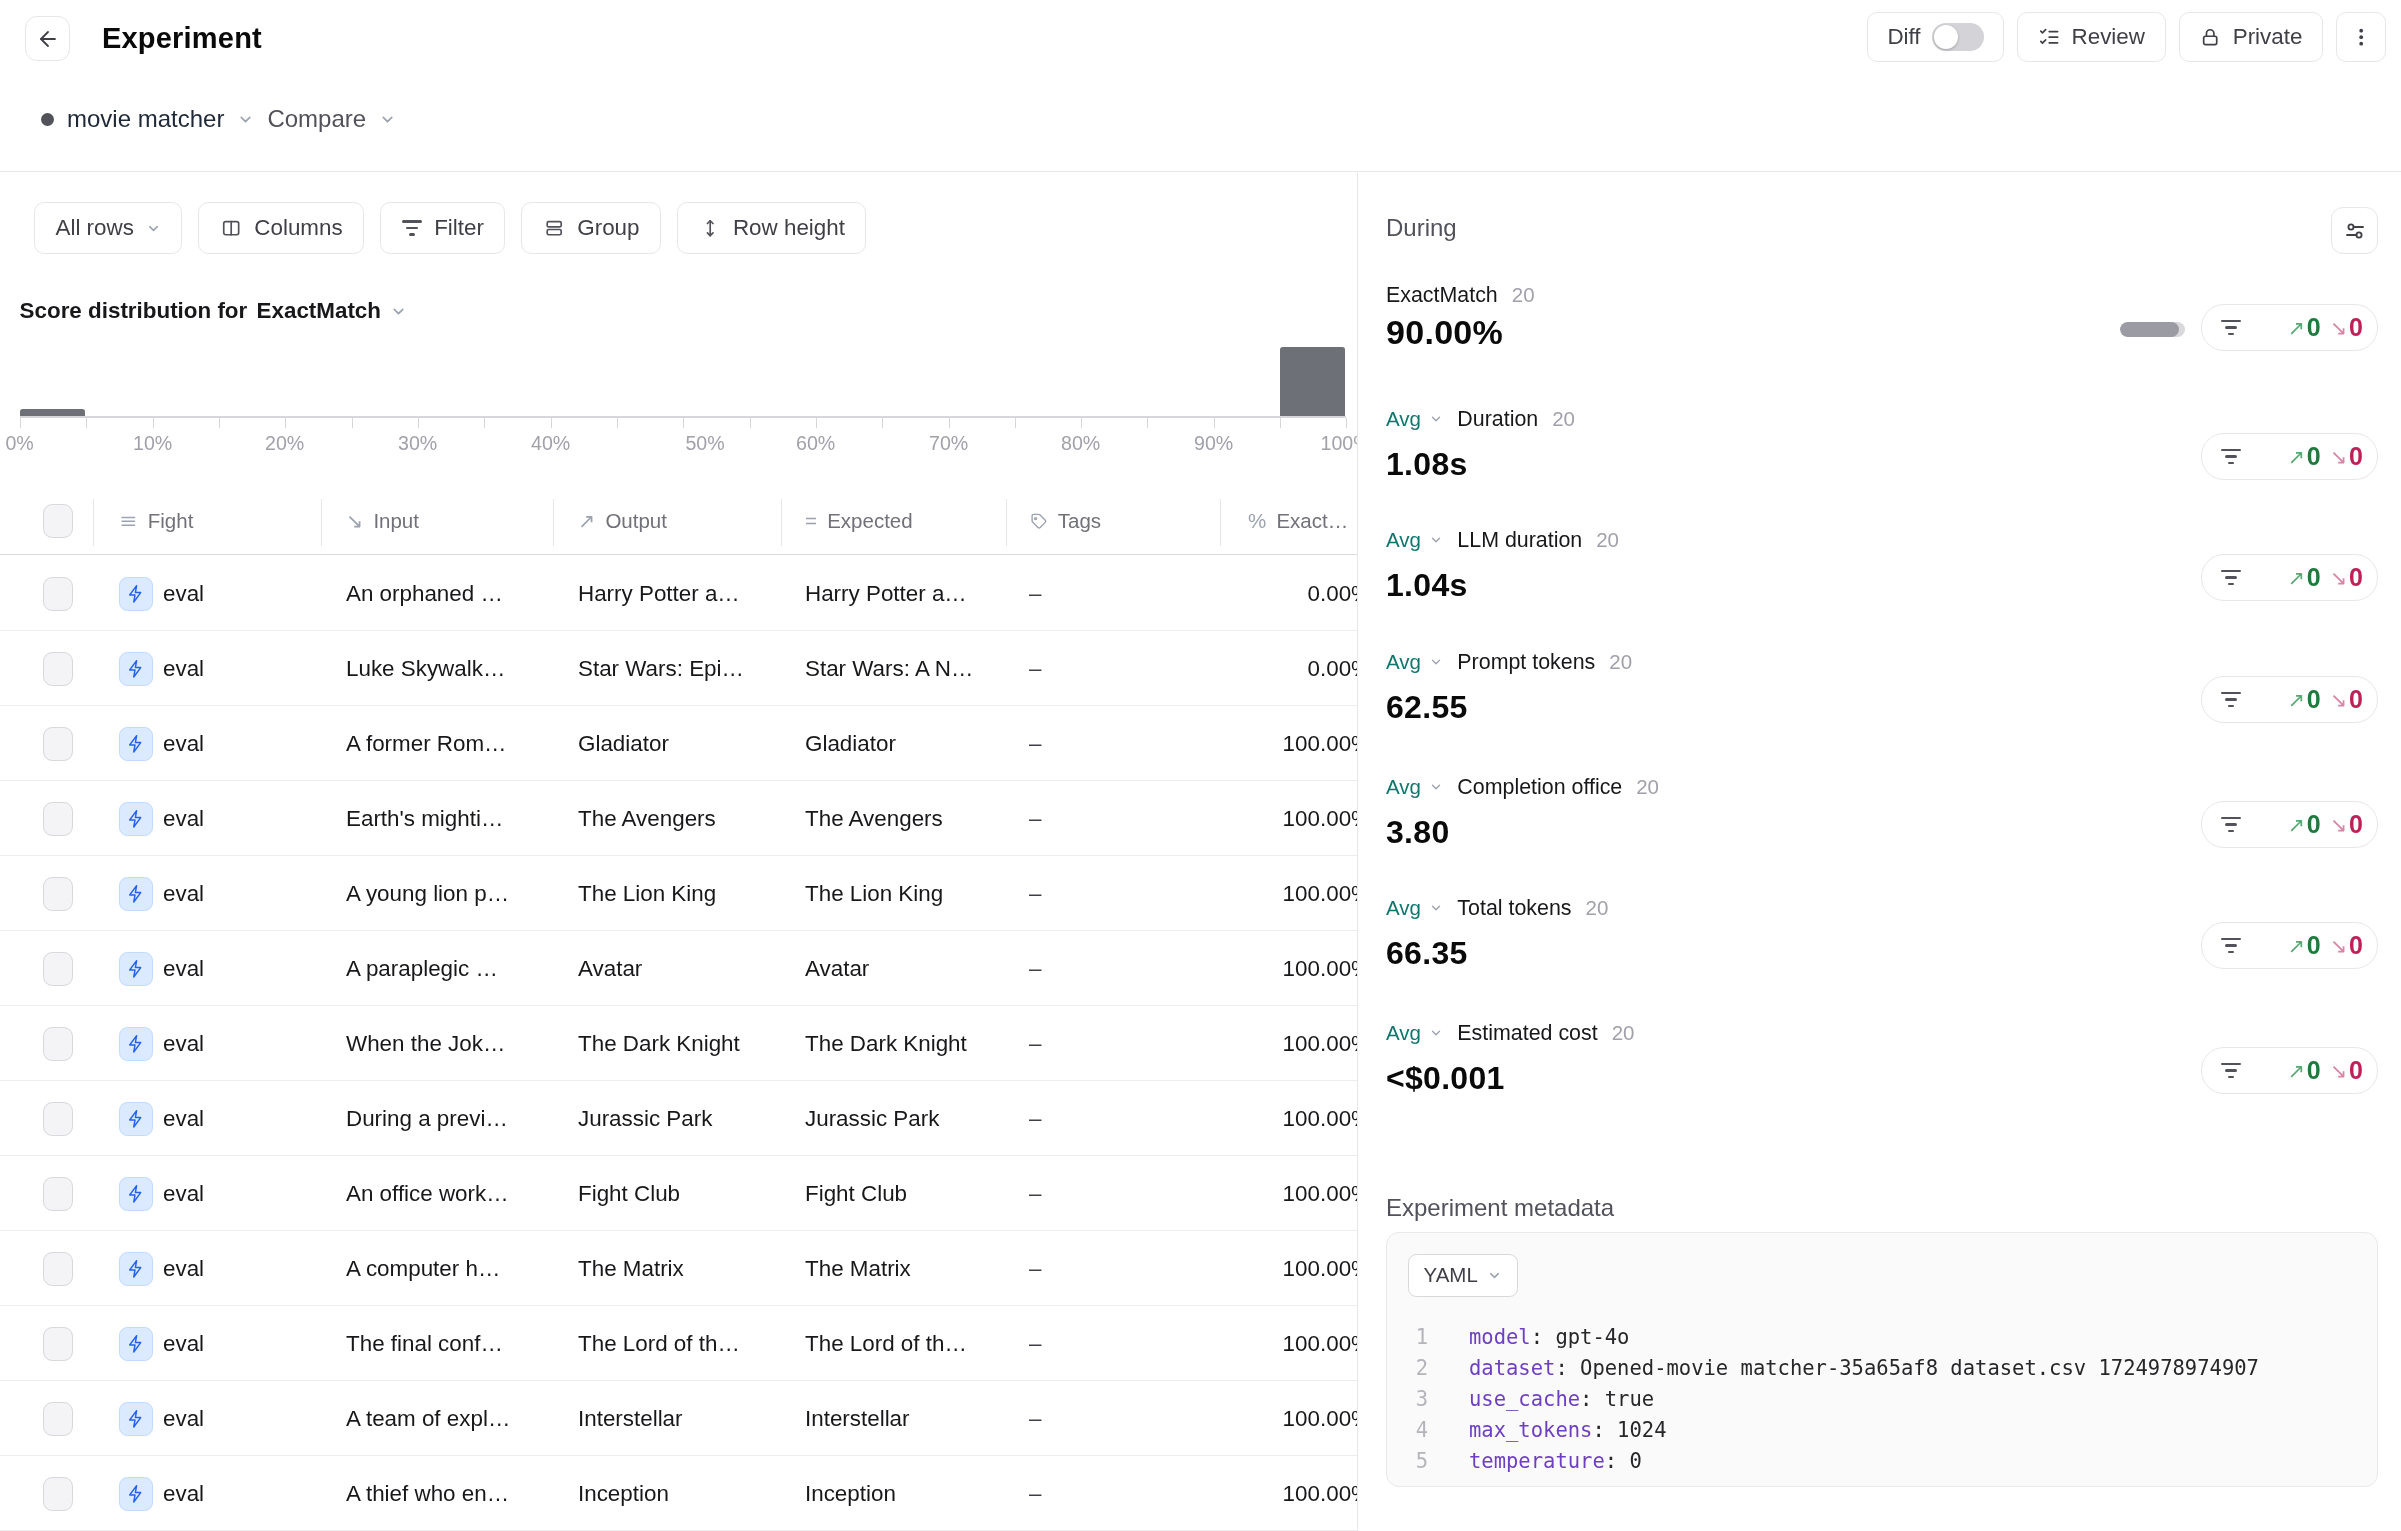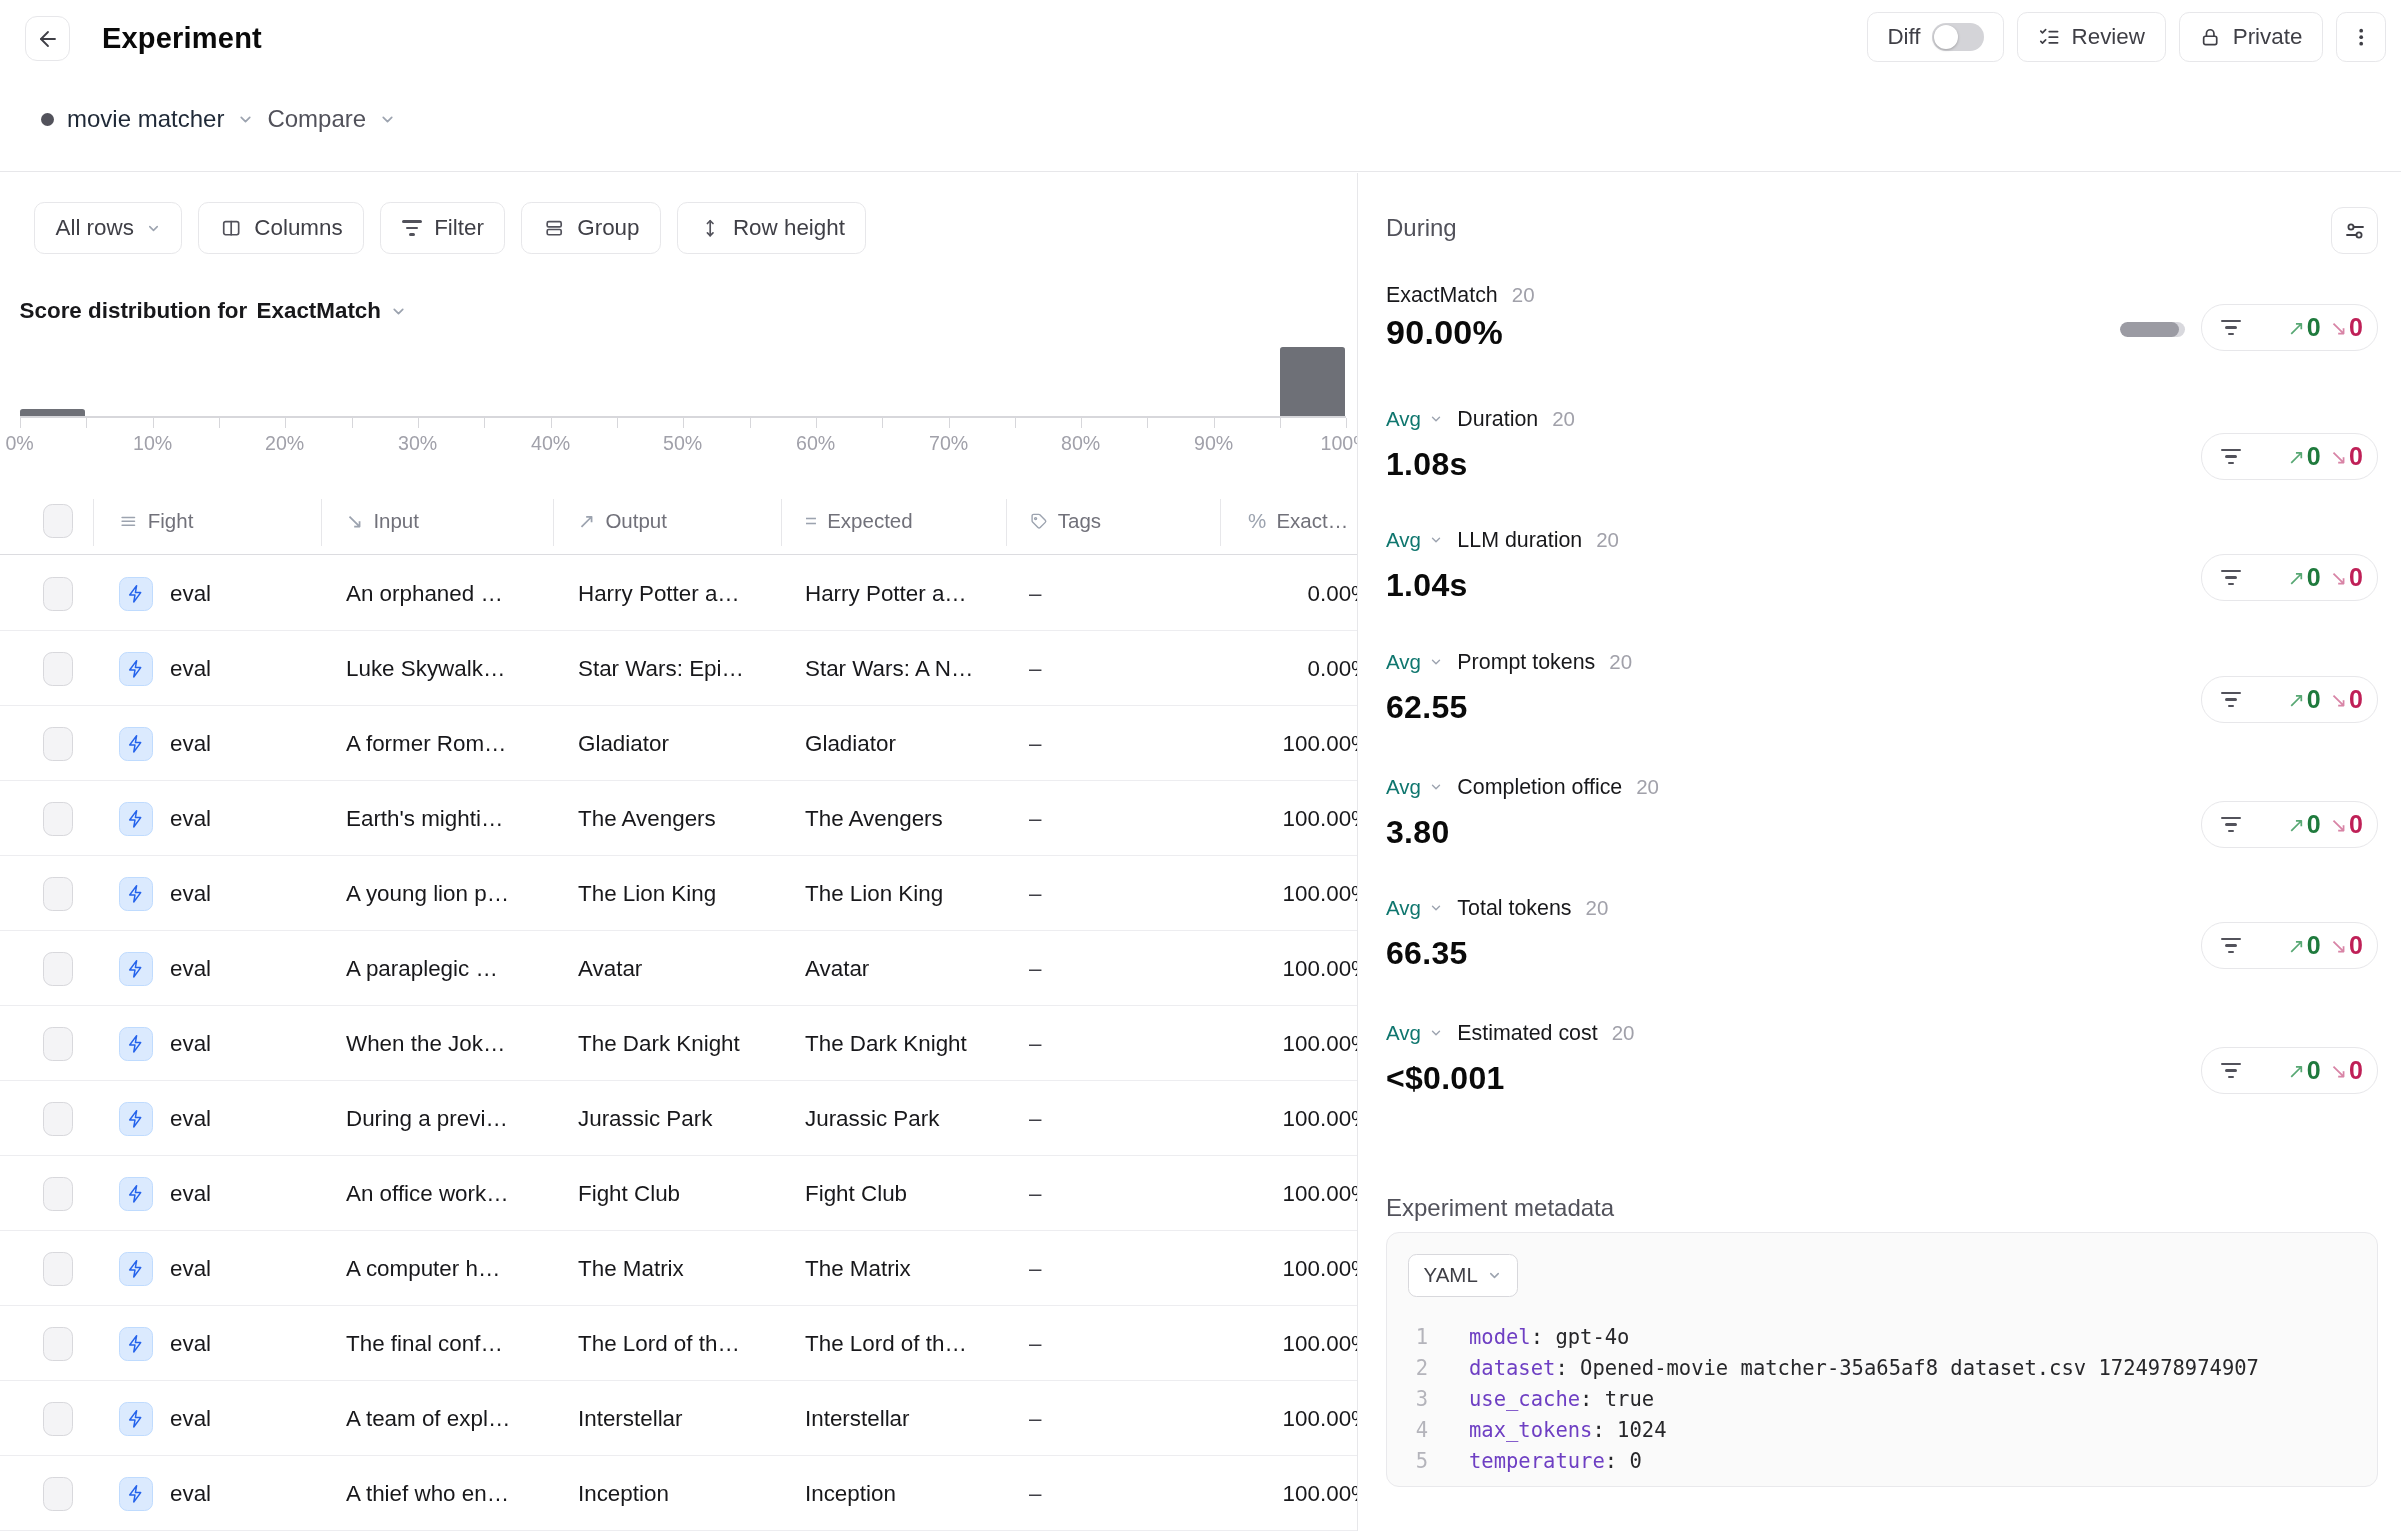--- a/index.html
+++ b/index.html
@@ -53,21 +53,21 @@
   .table-head .vsep { position:absolute; top:5.6px; height:47px; width:0.9px; background:#e7e7ea; }
   .hcell { position:absolute; top:0; height:56px; display:flex; align-items:center; gap:10.2px; font-size:20.5px; color:#71717a; font-weight:500; }
   .hcell .cicon { color:#9ca3af; font-size:20.5px; display:flex; align-items:center; }
   .trunc { white-space:nowrap; overflow:hidden; text-overflow:ellipsis; }
 
   .rows { position:absolute; left:0; top:383px; width:1371px; }
   .trow { position:relative; height:75px; border-bottom:0.9px solid #ededf0; }
   .ccell { position:absolute; top:0; height:75px; display:flex; align-items:center; font-size:22.4px; color:#18181b; white-space:nowrap; }
   .checkbox { width:30px; height:34px; border:1.4px solid #d8d8dc; border-radius:9.3px; background:#f4f4f6; cursor:pointer; }
   .cb-cell { left:43px; }
-  .name-cell { left:119px; gap:17px; }
+  .name-cell { left:119px; gap:10px; }
   .zap-box { width:34px; height:34px; border-radius:8.4px; background:#dbeafe; border:0.9px solid #bfdbfe; display:flex; align-items:center; justify-content:center; }
   .in-cell { left:346px; } .out-cell { left:578px; } .exp-cell { left:805px; } .tag-cell { left:1029px; color:#3f3f46; }
   .score-cell { left:1220px; width:151px; justify-content:flex-end; font-weight:400; }
 
   
   #right-panel { position:absolute; left:1359px; top:173px; width:1042px; height:1358px; background:#fff; }
   .scores-title { position:absolute; left:27px; top:41px; font-size:24px; color:#52525b; font-weight:500; }
   .panel-gear { position:absolute; right:23px; top:34px; width:47px; height:47px; border:0.9px solid #e7e7ea; border-radius:12px;
                 display:flex; align-items:center; justify-content:center; color:#3f3f46; background:#fff; cursor:pointer; }
 
@@ -241,21 +241,21 @@
       <div class="tick" style="left: 1194px;"></div>
       <div class="tick" style="left: 1260px;"></div>
       <div class="tick" style="left: 1326px;"></div>
     </div>
   <div id="chart-labels">
       <div class="xlab" style="left: 0px;">0%</div>
       <div class="xlab" style="left: 133px;">10%</div>
       <div class="xlab" style="left: 265px;">20%</div>
       <div class="xlab" style="left: 398px;">30%</div>
       <div class="xlab" style="left: 531px;">40%</div>
-      <div class="xlab" style="left: 663px;">50%</div>
+      <div class="xlab" style="left: 663px; text-align: right;">50%</div>
       <div class="xlab" style="left: 796px;">60%</div>
       <div class="xlab" style="left: 929px;">70%</div>
       <div class="xlab" style="left: 1061px;">80%</div>
       <div class="xlab" style="left: 1194px;">90%</div>
       <div class="xlab" style="left: 1326px;">100%</div>
     </div>
 
   <div class="table-head">
     <div class="vsep" style="left:93px"></div>
       <div class="vsep" style="left:321px"></div>

